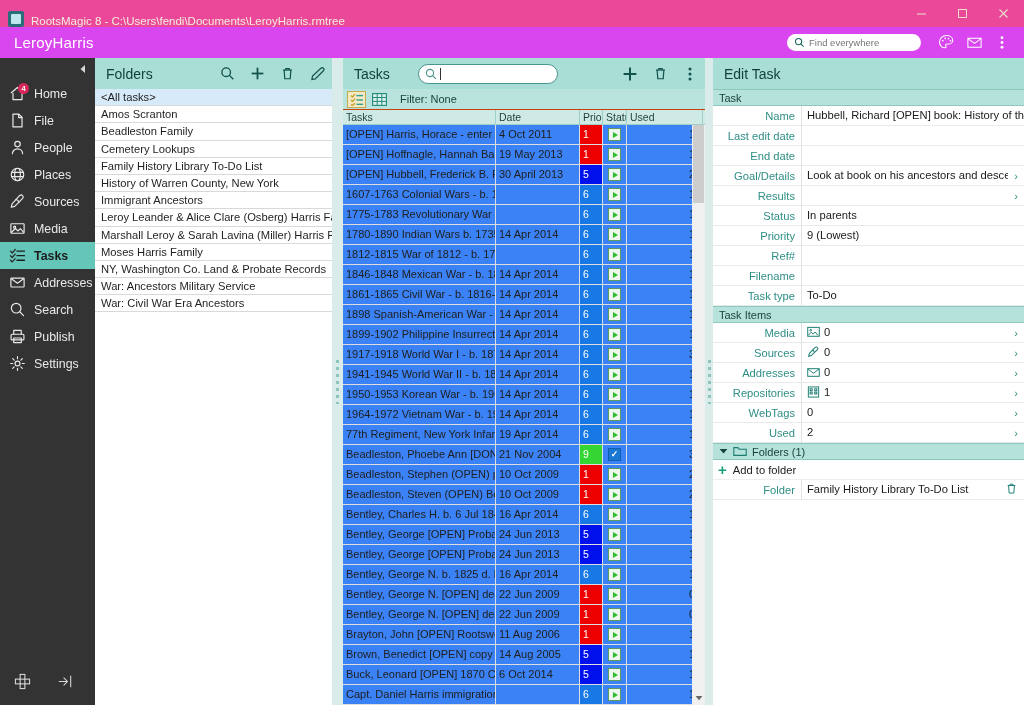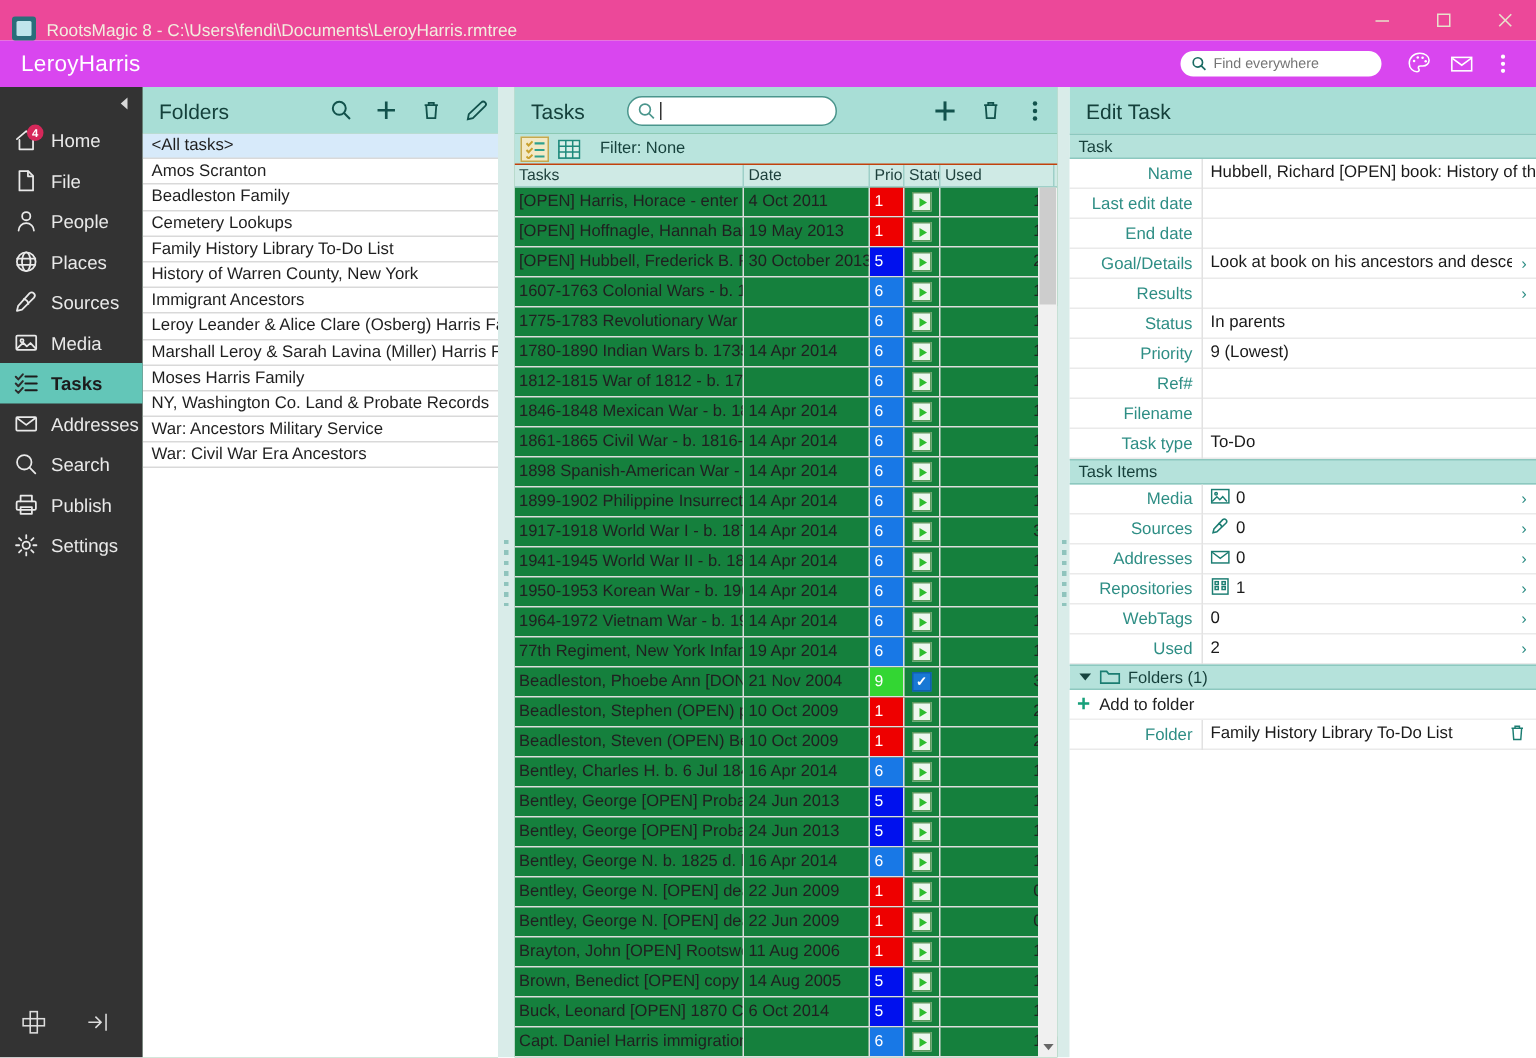--- a/index.html
+++ b/index.html
@@ -72,21 +72,21 @@
   .nav-item.active{ background:#63c6b8; color:#1c1c1c; font-weight:bold; }
   .nav-item.active .ni-ico svg{ stroke:#1c1c1c; }
   .badge{
     position:absolute; top:-2px; right:-3px; width:11px;height:11px;border-radius:50%;
     background:#d6285a; color:#fff; font-size:7.5px; display:flex;align-items:center;justify-content:center;
     font-weight:bold;
   }
   .nav-bottom{ margin-top:auto; height:44px; display:flex; align-items:center; gap:26px; padding-left:14px; }
 
   
-  .panel{ display:flex; flex-direction:column; min-width:0; background:#15803d; }
+  .panel{ display:flex; flex-direction:column; min-width:0; background:#3b82f6; }
   .panel-head{
     height:31px; flex:0 0 31px; background:#a8ded6; display:flex; align-items:center;
     color:#19403c;
   }
   .panel-head .ph-title{ font-size:14px; margin-left:11px; color:#14403b; }
   .panel-head .ph-spacer{ flex:1 1 auto; }
   .ph-btn{ width:30px;height:30px; display:flex;align-items:center;justify-content:center; }
 
   
   .folders{ width:237px; flex:0 0 237px; border-right:0; }
@@ -515,21 +515,21 @@
                 <div class="gc c-prior" style="background: rgb(238, 0, 0);">1</div>
                 <div class="gc c-status">
                   <span class="statusicon">
                     <span class="tri"></span>
                   </span>
                 </div>
                 <div class="gc c-used">1</div>
               </div>
               <div class="grow">
                 <div class="gc c-task">[OPEN] Hubbell, Frederick B.  Find A G</div>
-                <div class="gc c-date">30 October 2013</div>
+                <div class="gc c-date">30 April 2013</div>
                 <div class="gc c-prior" style="background: rgb(0, 17, 238);">5</div>
                 <div class="gc c-status">
                   <span class="statusicon">
                     <span class="tri"></span>
                   </span>
                 </div>
                 <div class="gc c-used">2</div>
               </div>
               <div class="grow">
                 <div class="gc c-task">1607-1763 Colonial Wars - b. 1562-174</div>

